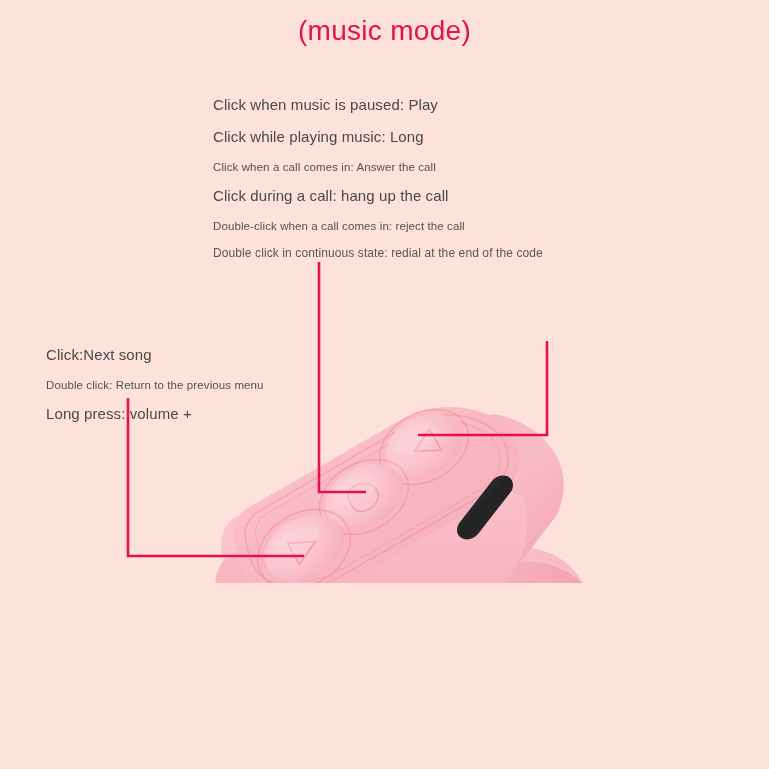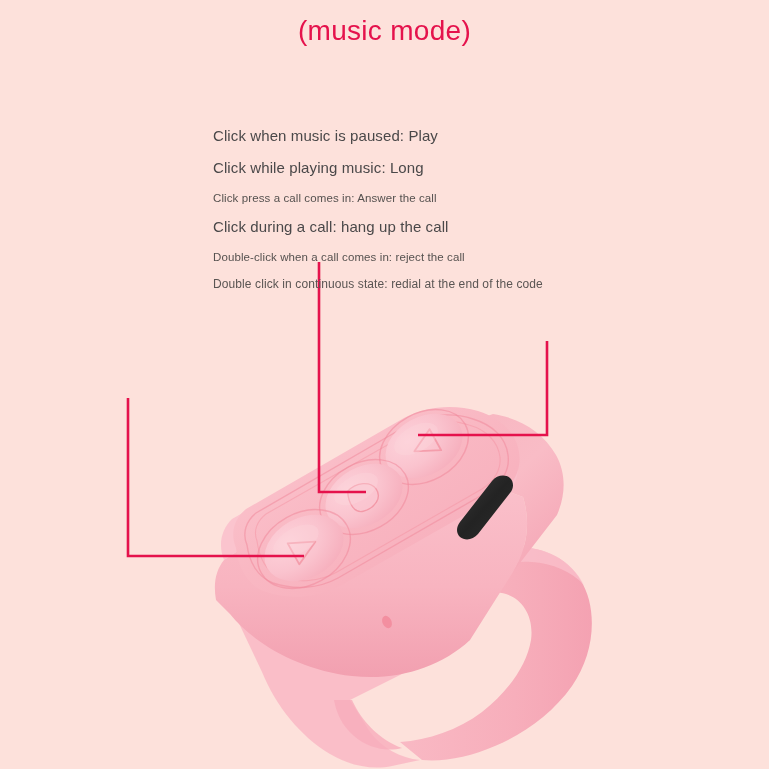--- a/index.html
+++ b/index.html
@@ -11,21 +11,21 @@
     width: 769px;
     height: 769px;
     background: #fde1db;
     font-family: "Liberation Sans", sans-serif;
     overflow: hidden;
     position: relative;
   }
   #stage {
     position: relative;
     width: 769px;
-    height: 769px;
+    height: 583px;
     background: #fde1db;
     overflow: hidden;
   }
 
   
   .title {
     position: absolute;
     left: 0;
     top: 14px;
     width: 769px;
@@ -57,21 +57,21 @@
     letter-spacing: 0.1px;
   }
   .ann .xs {
     font-size: 12px;
     color: #5a5553;
     margin: 0 0 13px 0;
     letter-spacing: 0.1px;
   }
   .ann p:last-child { margin-bottom: 0; }
 
-  #block-center { left: 213px; top: 96px; margin-top: 31px; }
+  #block-center { left: 213px; top: 96px; }
   #block-right  { left: 527px; top: 256px; }
   #block-left   { left: 46px;  top: 346px; }
 
   
   #leaders {
     position: absolute;
     left: 0; top: 0;
     width: 769px; height: 769px;
     pointer-events: none;
   }
@@ -275,21 +275,26 @@
     <polyline points="319,262 319,492 366,492" fill="none" stroke="#e5124c" stroke-width="2.6"></polyline>
     <polyline points="547,341 547,435 418,435" fill="none" stroke="#e5124c" stroke-width="2.6"></polyline>
     <polyline points="128,398 128,556 304,556" fill="none" stroke="#e5124c" stroke-width="2.6"></polyline>
   </svg>
 
   <div class="title">(music mode)</div>
 
   <div class="ann" id="block-center">
     <p class="lg">Click when music is paused: Play</p>
     <p class="lg">Click while playing music: Long</p>
-    <p class="sm">Click press a call comes in: Answer the call</p>
+    <p class="sm">Click when a call comes in: Answer the call</p>
     <p class="lg">Click during a call: hang up the call</p>
     <p class="sm">Double-click when a call comes in: reject the call</p>
     <p class="xs">Double click in continuous state: redial at the end of the code</p>
   </div>
 
 
+  <div class="ann" id="block-left">
+    <p class="lg">Click:Next song</p>
+    <p class="sm">Double click: Return to the previous menu</p>
+    <p class="lg">Long press: volume +</p>
+  </div>
 
 </div>
 
 </body></html>

